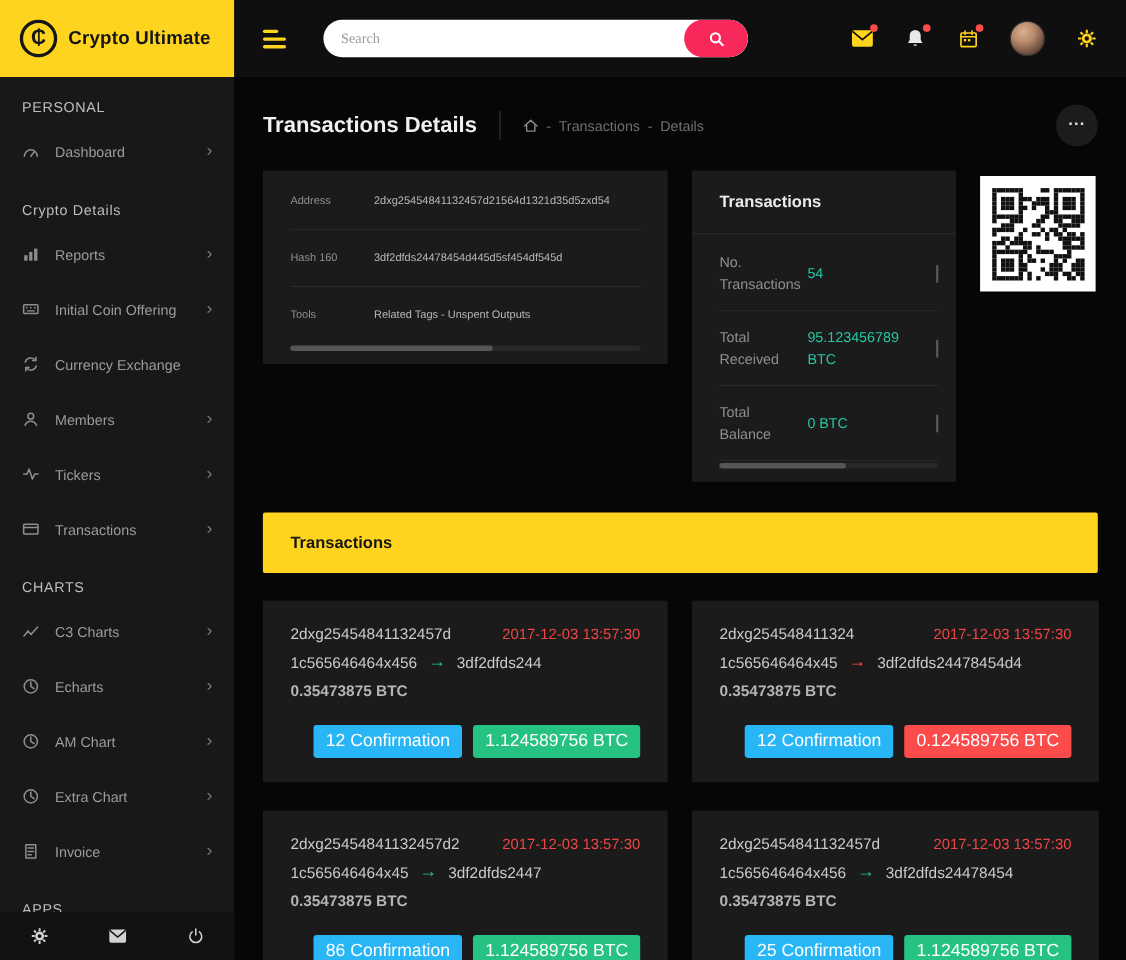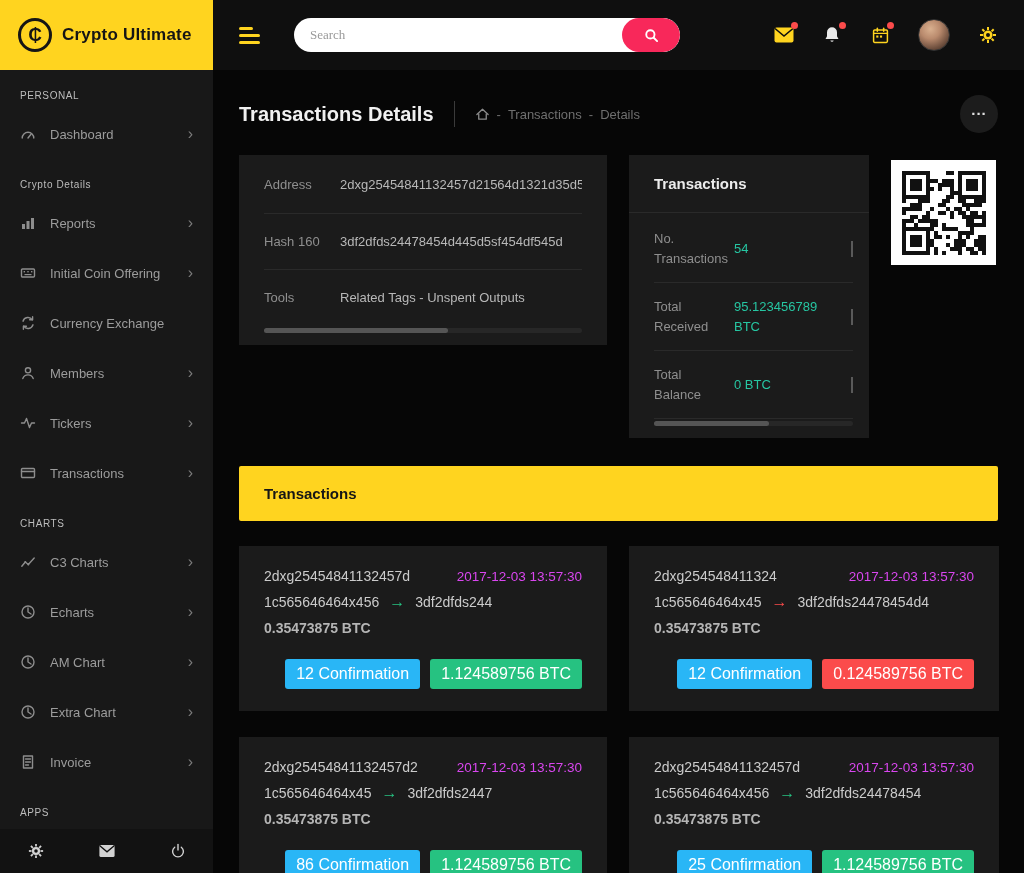--- a/index.html
+++ b/index.html
@@ -28,21 +28,21 @@
   .top-icons{margin-left:auto;display:flex;align-items:center;gap:28px}
   .tico{position:relative;width:20px;height:20px;display:flex;align-items:center;justify-content:center;cursor:pointer}
   .tico .dot{position:absolute;top:-3px;right:-4px;width:7px;height:7px;border-radius:50%;background:#fb4b4b}
   .yellow{color:var(--yellow)} .white{color:#e9e9e9}
   .avatar{width:32px;height:32px;border-radius:50%;cursor:pointer;
     background:radial-gradient(circle at 38% 30%,#d9b08f 0%,#b98a6d 35%,#6e4f3e 70%,#2c211b 100%);
     border:1px solid #333}
 
   
   .sidebar{position:absolute;top:70px;left:0;width:213px;bottom:0;background:var(--side);z-index:10;overflow:hidden}
-  .section-label{padding:20px 20px 8px;font-size:10px;color:#bdbdbd;letter-spacing:.6px}
+  .section-label{padding:20px 20px 8px;font-size:13px;color:#bdbdbd;letter-spacing:.6px}
   .side-item{display:flex;align-items:center;height:50px;padding:0 20px;color:#9c9c9c;font-size:13px;cursor:pointer}
   .side-item .icon{width:16px;height:16px;margin-right:14px;color:#8d8d8d;flex-shrink:0}
   .side-item .chevron{margin-left:auto;color:#7a7a7a;font-size:16px;line-height:1}
   .sidebar-footer{position:absolute;bottom:0;left:0;width:213px;height:44px;background:#121212;display:flex;align-items:center;justify-content:space-around}
   .ficon{width:16px;height:16px;color:#d2d2d2;cursor:pointer}
 
   .icon svg,.ficon svg,.tico svg,.bc-home svg,.search-icon svg{width:100%;height:100%;display:block}
 
   
   .main{position:absolute;top:70px;left:213px;right:0;bottom:0;background:var(--bg);padding:25px 26px;overflow:hidden}
@@ -52,21 +52,21 @@
   .breadcrumb{display:flex;align-items:center;gap:7px;color:#6f6f6f;font-size:13px}
   .bc-home{width:15px;height:15px;color:#8a8a8a;cursor:pointer}
   .bc-item{cursor:pointer}
   .dots-btn{margin-left:auto;width:38px;height:38px;border-radius:50%;border:none;background:#1c1c1c;color:#e0e0e0;font-size:15px;font-weight:700;letter-spacing:1px;cursor:pointer;line-height:0;padding-bottom:8px}
 
   .cards-row{display:flex;gap:22px;align-items:flex-start}
   .card{background:var(--card)}
   .card-header{padding:20px 25px;font-size:15px;font-weight:700;color:#ececec;border-bottom:1px solid var(--line)}
   .summary-card{width:368px}
   .summary-card .card-body{padding:2px 25px 12px}
-  .summary-row{display:flex;align-items:flex-start;padding:18px 0;border-bottom:1px solid var(--line);font-size:13px}
+  .summary-row{display:flex;align-items:flex-start;padding:18px 0;border-bottom:1px solid var(--line);font-size:10px}
   .summary-row.last{border-bottom:none}
   .row-label{width:62px;flex-shrink:0;color:var(--muted);margin-right:14px;line-height:1.5}
   .row-value{color:#b8b8b8;white-space:nowrap;overflow:hidden;line-height:1.5}
   .faux-scroll{height:5px;background:#272727;border-radius:3px;position:relative;margin-top:2px}
   .faux-scroll i{position:absolute;left:0;top:0;height:5px;width:58%;background:#555;border-radius:3px}
 
   .tx-summary-card{width:240px}
   .tx-summary-card .card-body{padding:2px 16px 12px 25px}
   .txsum-row{display:flex;align-items:center;padding:14px 0;border-bottom:1px solid var(--line);font-size:13px}
   .txsum-row .row-label{width:72px;margin-right:8px}
@@ -75,21 +75,21 @@
 
   .qr-card{width:105px;height:105px;background:#fff;margin-top:5px;padding:8px;display:flex;align-items:center;justify-content:center}
   #qr{display:grid;grid-template-columns:repeat(21,4px);grid-auto-rows:4px}
   #qr b{background:#111}
 
   .banner{margin-top:28px;height:55px;background:var(--yellow);display:flex;align-items:center;padding:0 25px;font-size:15px;font-weight:700;color:#161616;border-radius:2px}
 
   .tx-grid{margin-top:25px;display:grid;grid-template-columns:368px 370px;column-gap:22px;row-gap:26px}
   .tx-card{background:var(--card);padding:22px 25px;min-height:165px;display:flex;flex-direction:column}
   .tx-line1{display:flex;justify-content:space-between;align-items:baseline;font-size:14px;color:#cbcbcb}
-  .tx-time{color:#d946ef;font-size:13.5px}
+  .tx-time{color:#ef4444;font-size:13.5px}
   .tx-line2{margin-top:10px;font-size:14px;color:#cbcbcb;display:flex;align-items:center;gap:10px}
   .arrow{font-weight:700;font-size:16px;line-height:1}
   .arrow.green{color:var(--green)} .arrow.red{color:var(--red)}
   .tx-amount{margin-top:10px;font-size:14px;font-weight:700;color:#b5b5b5}
   .tx-badges{margin-top:auto;display:flex;justify-content:flex-end;gap:10px;padding-top:16px}
   .badge{padding:6px 11px;font-size:16px;color:#fff;border-radius:3px;white-space:nowrap}
   .badge.conf{background:var(--cyan)}
   .badge.green{background:var(--green)}
   .badge.red{background:var(--red)}
 </style>

